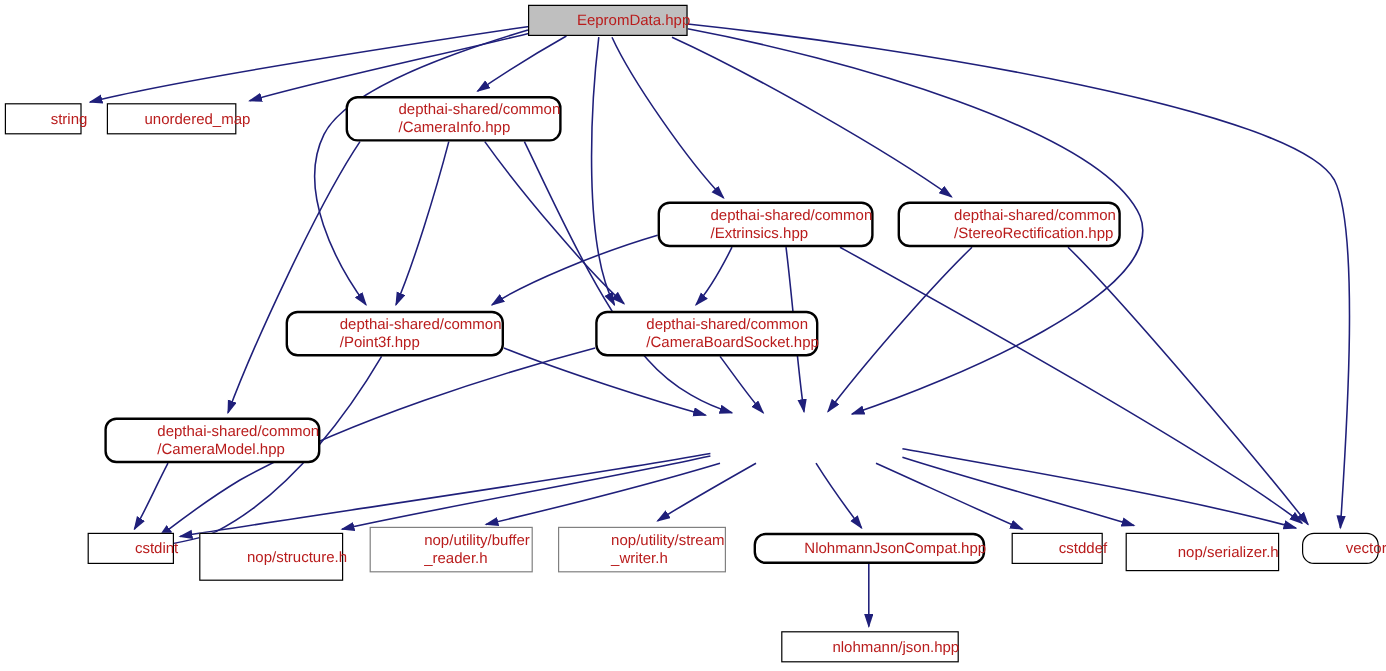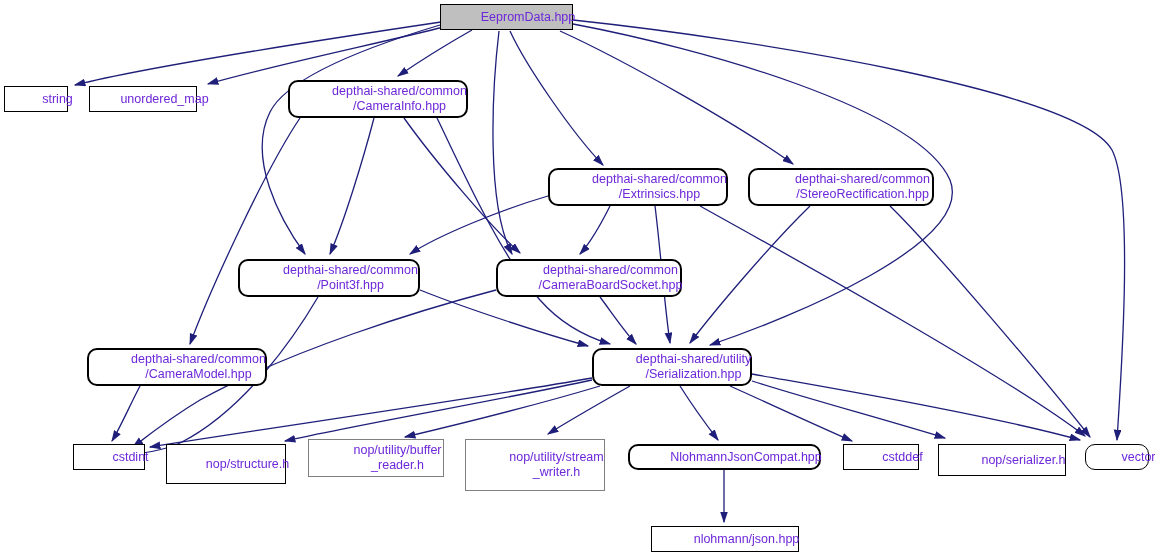--- a/index.html
+++ b/index.html
@@ -21,24 +21,24 @@
     top: 0;
     width: 1155px;
     height: 559px;
     pointer-events: none;
   }
   .node {
     position: absolute;
     box-sizing: border-box;
     border: 1px solid #000000;
     background: #ffffff;
-    color: #6d28d9;
+    color: #b91c1c;
     font-size: 12.5px;
     line-height: 15px;
-    text-align: center;
+    text-align: left;
     display: flex;
     flex-direction: column;
     align-items: center;
     justify-content: center;
     white-space: pre;
     padding-left: 43px;
   }
   .node.root {
     background: #bfbfbf;
     border: 1px solid #000000;
@@ -170,39 +170,35 @@
   <div class="node thick" style="left:496px;top:259px;width:186px;height:38px;">
     <span>depthai-shared/common
 /CameraBoardSocket.hpp</span>
   </div>
 
   <div class="node thick" style="left:87px;top:348px;width:180px;height:38px;">
     <span>depthai-shared/common
 /CameraModel.hpp</span>
   </div>
 
-  <div class="node thick" style="left:592px;top:348px;width:160px;height:38px;">
-    <span>depthai-shared/utility
-/Serialization.hpp</span>
-  </div>
 
   <div class="node" style="left:73px;top:444px;width:72px;height:26px;">
     <span>cstdint</span>
   </div>
 
   <div class="node" style="left:166px;top:444px;width:120px;height:40px;">
     <span>nop/structure.h</span>
   </div>
 
   <div class="node light" style="left:308px;top:439px;width:136px;height:38px;">
     <span>nop/utility/buffer
 _reader.h</span>
   </div>
 
-  <div class="node light" style="left:465px;top:439px;width:140px;height:52px;">
+  <div class="node light" style="left:465px;top:439px;width:140px;height:38px;">
     <span>nop/utility/stream
 _writer.h</span>
   </div>
 
   <div class="node thick" style="left:628px;top:444px;width:193px;height:26px;">
     <span>NlohmannJsonCompat.hpp</span>
   </div>
 
   <div class="node" style="left:843px;top:444px;width:76px;height:26px;">
     <span>cstddef</span>

